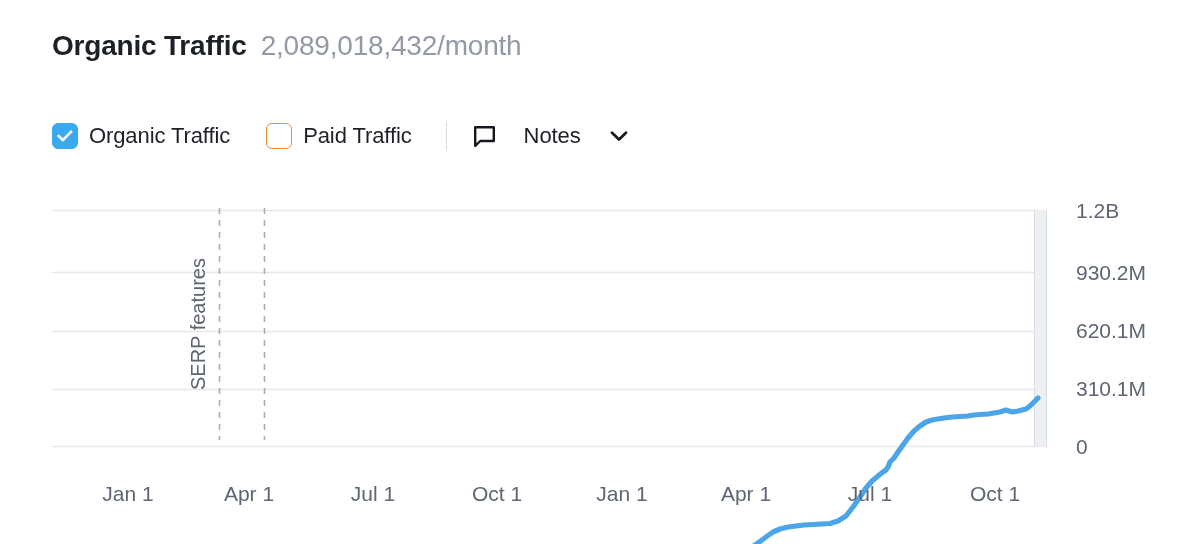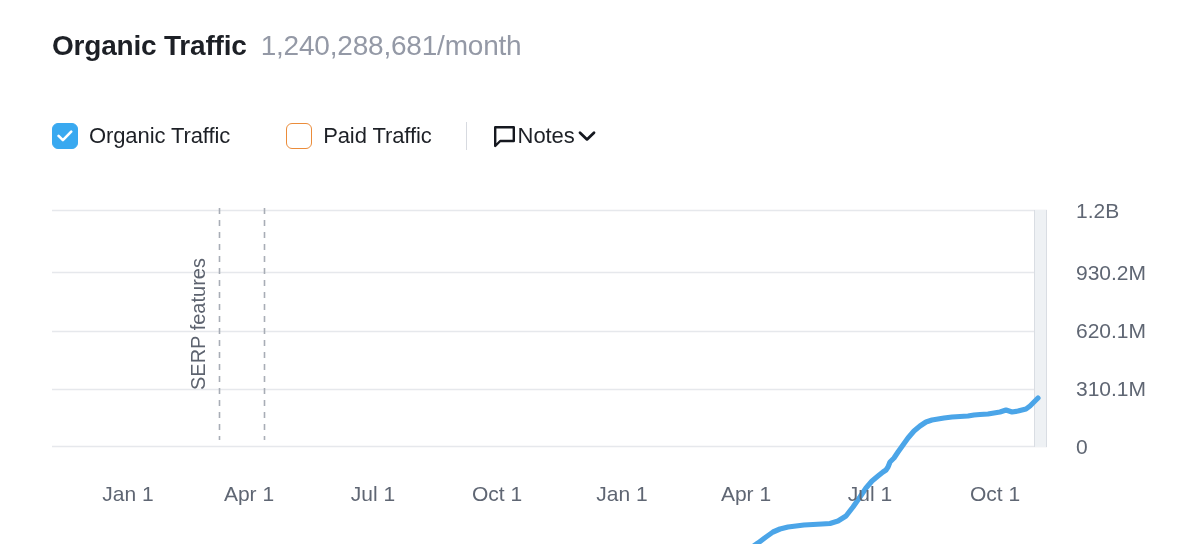--- a/index.html
+++ b/index.html
@@ -56,21 +56,21 @@
     align-items: center;
     height: 36px;
     white-space: nowrap;
   }
   .legend-item {
     display: flex;
     align-items: center;
     gap: 11px;
     cursor: pointer;
   }
-  .legend-item + .legend-item { margin-left: 56px; align-items: flex-end; }
+  .legend-item + .legend-item { margin-left: 36px; align-items: flex-end; }
 
   .cb {
     width: 26px;
     height: 26px;
     border-radius: 6px;
     box-sizing: border-box;
     flex: none;
     display: flex;
     align-items: center;
     justify-content: center;
@@ -95,21 +95,21 @@
   .divider {
     width: 1px;
     height: 28px;
     background: #d7dae0;
     margin: 0 26px 0 34px;
   }
 
   .notes {
     display: flex;
     align-items: center;
-    gap: 2px;
+    gap: 28px;
     cursor: pointer;
   }
   .notes-label {
     font-size: 22px;
     color: #1d2026;
     letter-spacing: -0.1px;
   }
 
   
   .chart {
@@ -138,21 +138,21 @@
     fill: #5d636f;
   }
 </style>
 </head>
 <body>
 
 <div class="widget">
 
   <div class="header">
     <span class="header-title">Organic Traffic</span>
-    <span class="header-value">1,240,288,681/month</span>
+    <span class="header-value">2,089,018,432/month</span>
   </div>
 
   <div class="legend">
 
     <div class="legend-item">
       <span class="cb cb-organic">
         <svg class="cb-check" width="16" height="12" viewBox="0 0 16 12">
           <path d="M1.6 5.9 L5.9 10.1 L14.2 1.6" fill="none" stroke="#ffffff" stroke-width="2.6" stroke-linecap="round" stroke-linejoin="round"></path>
         </svg>
       </span>

